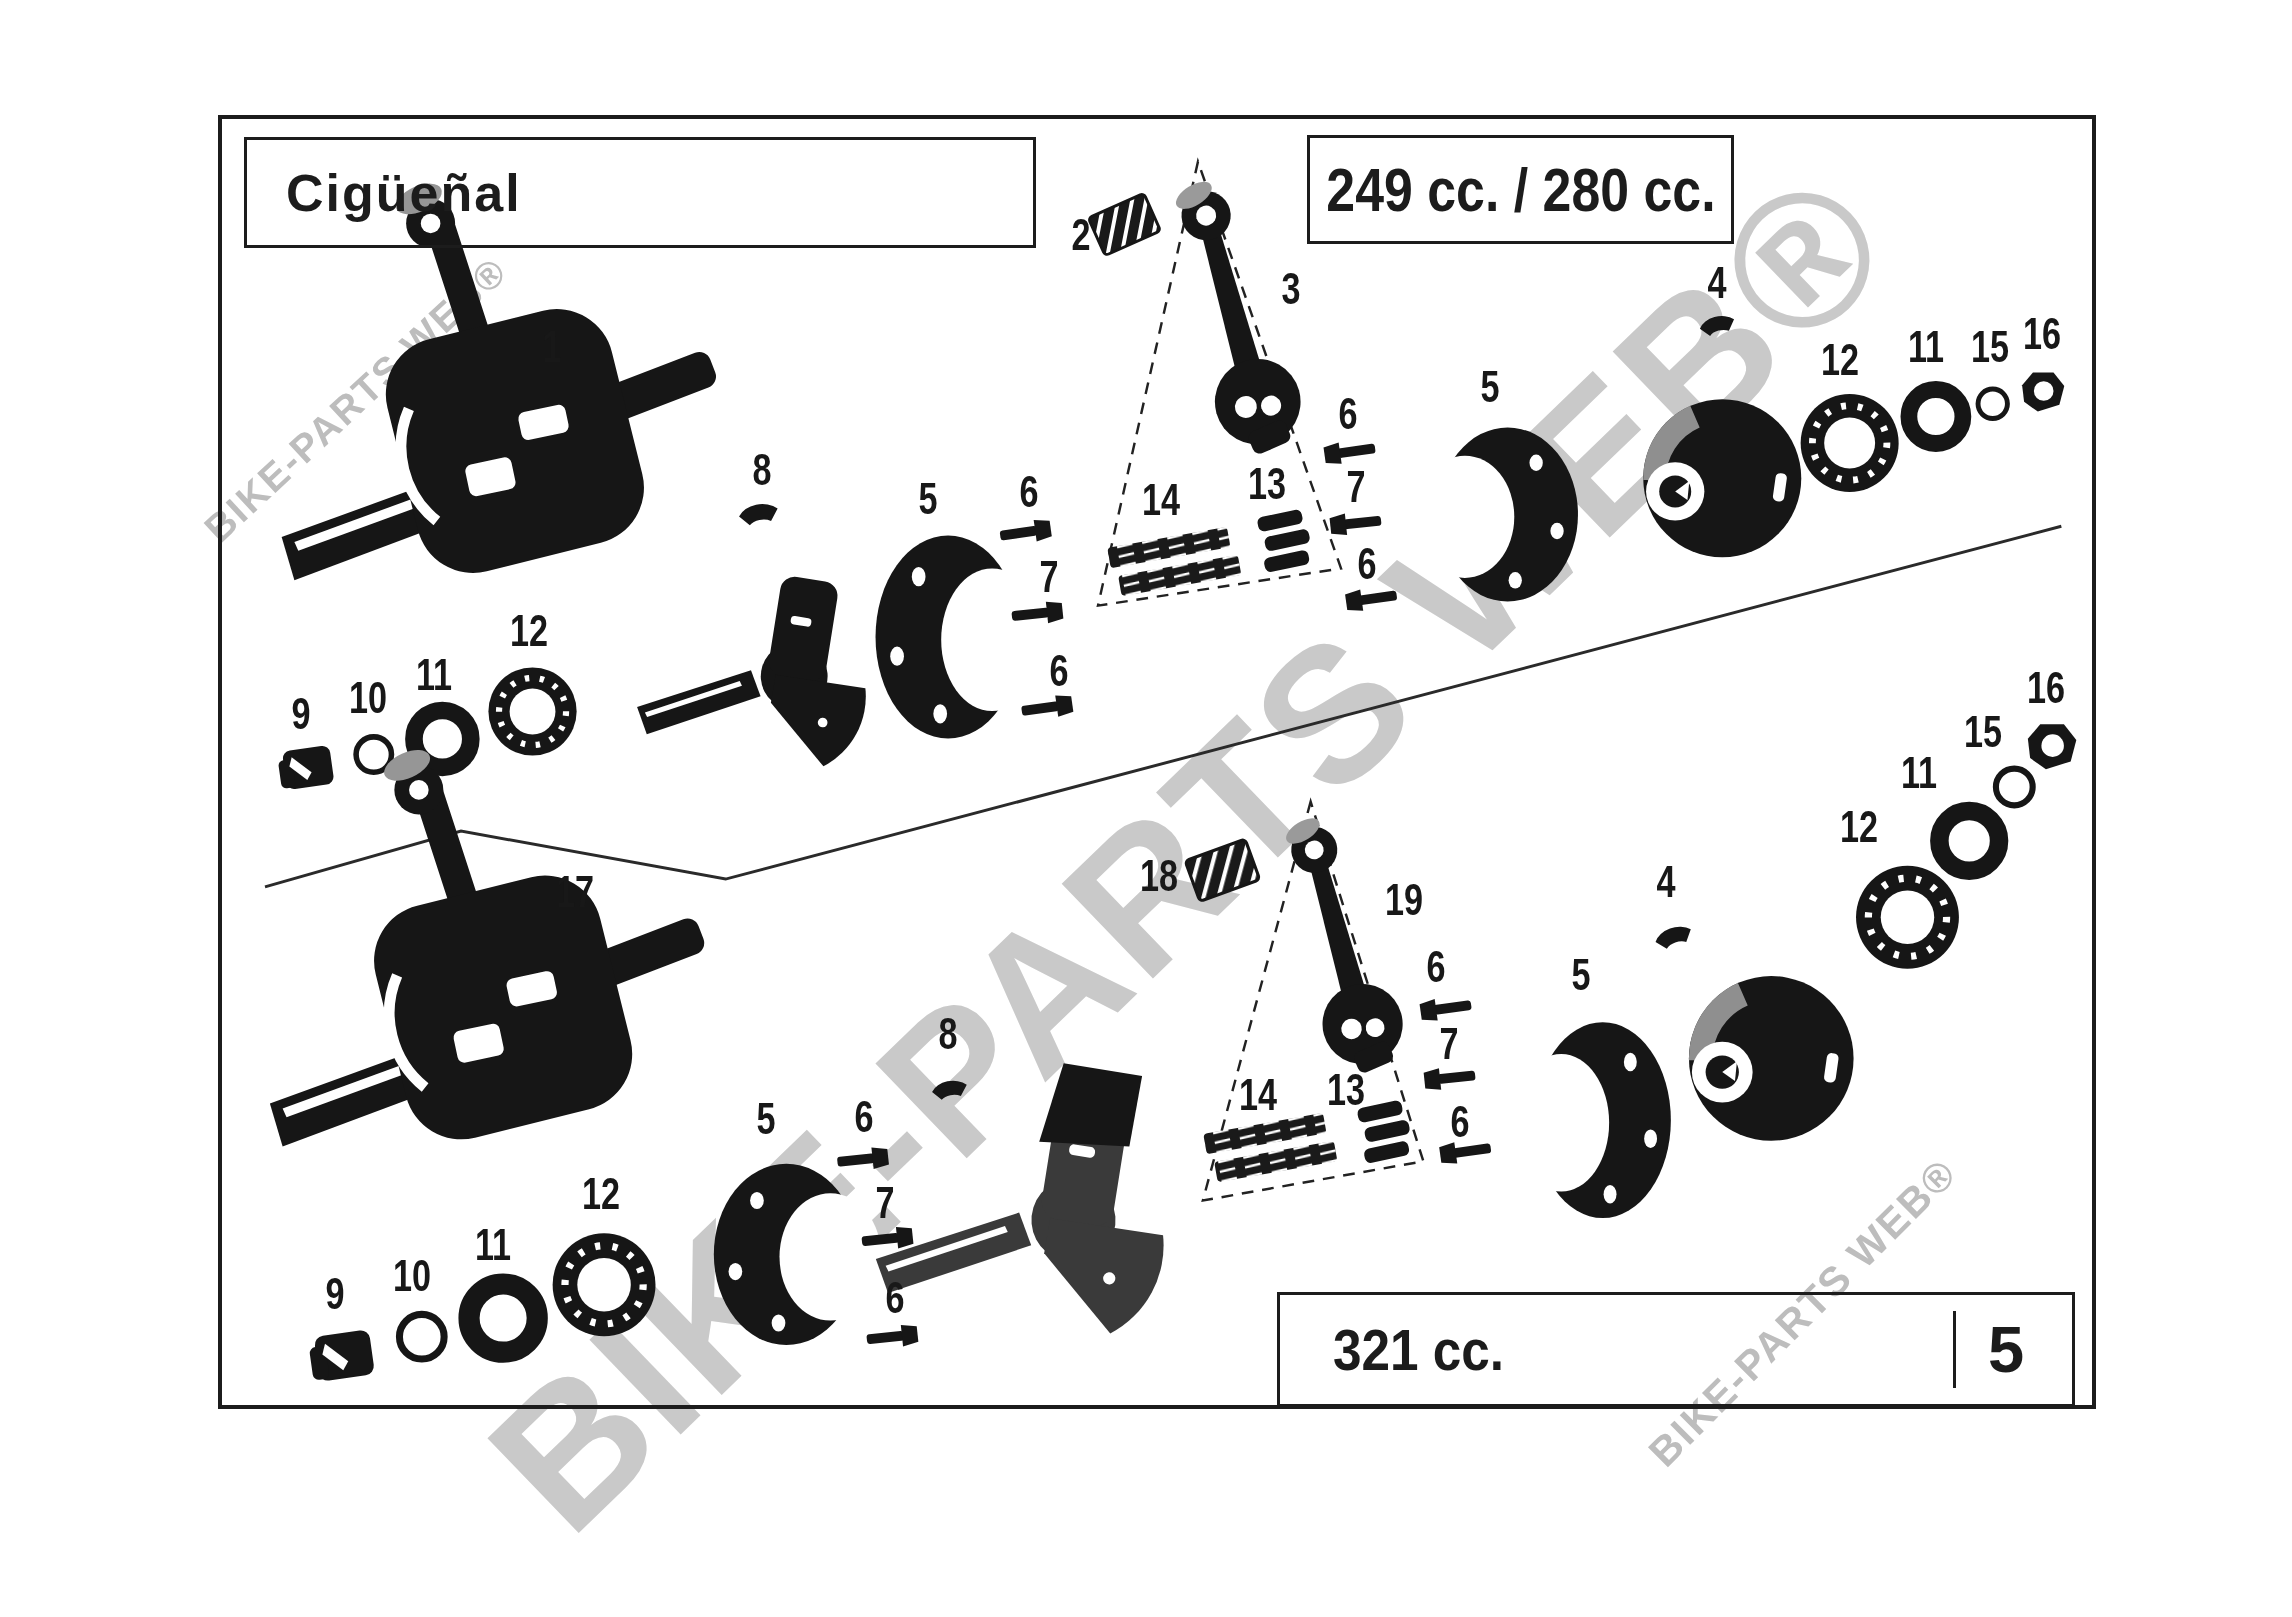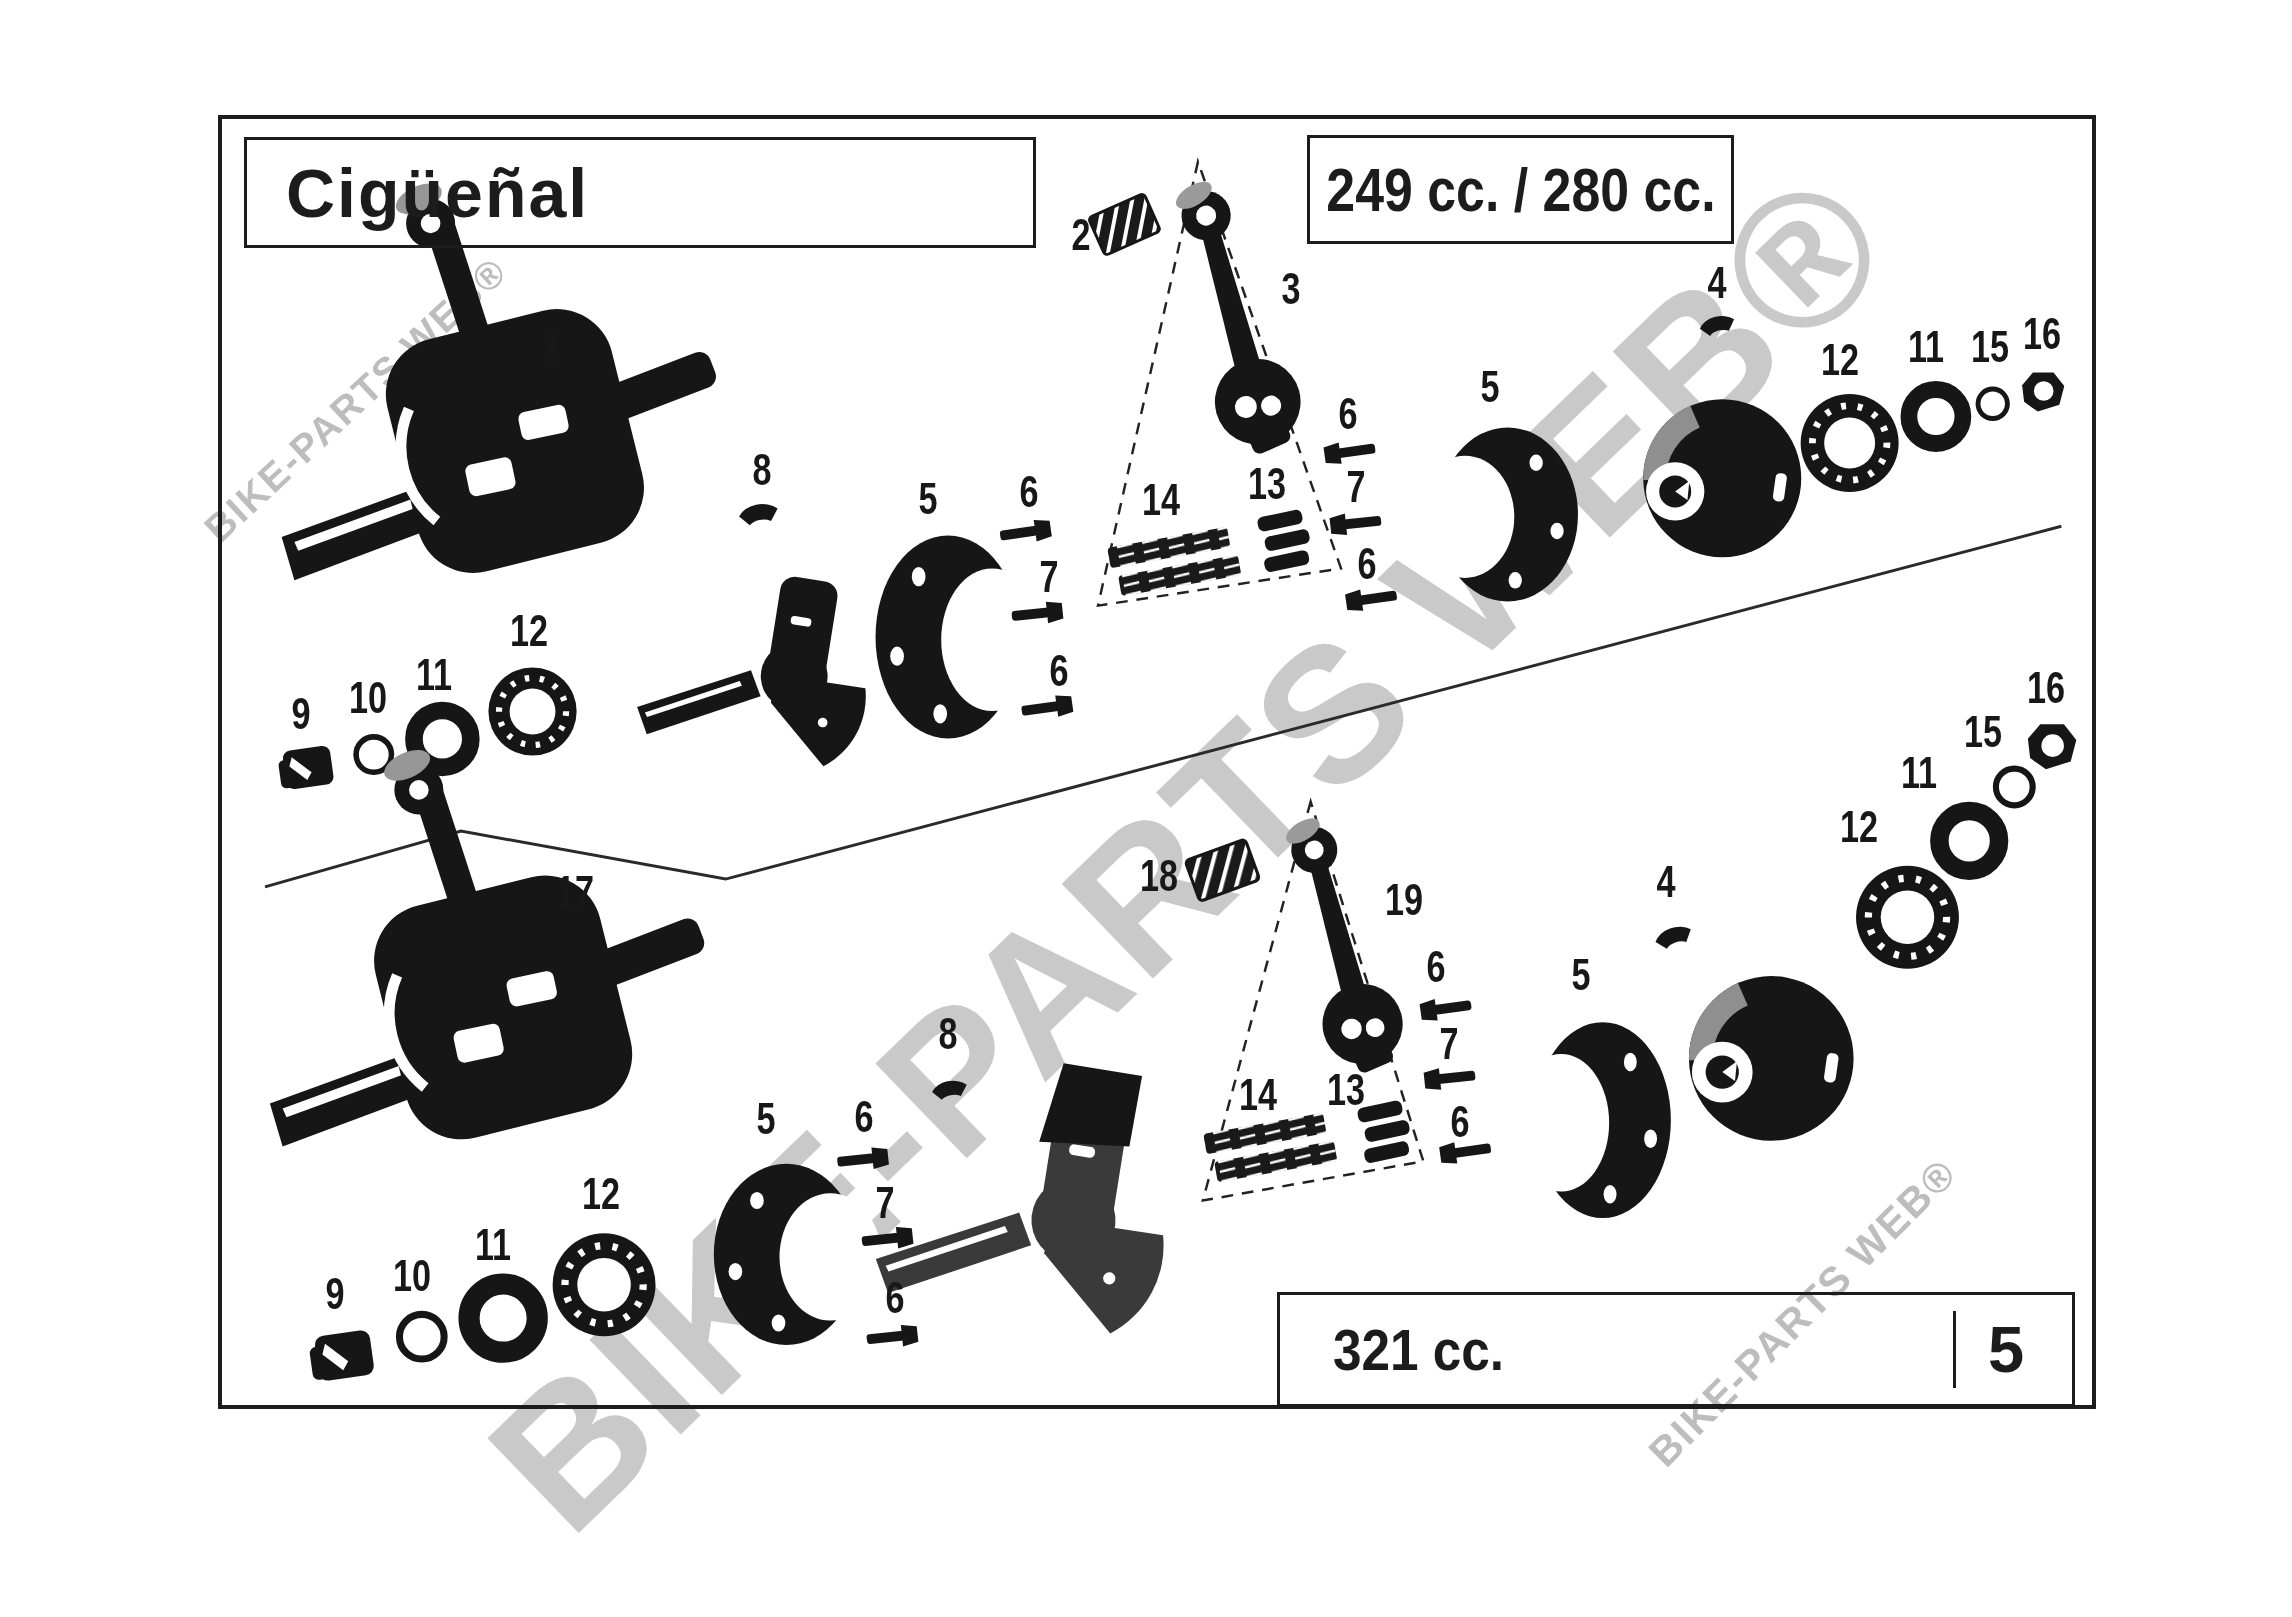--- a/index.html
+++ b/index.html
@@ -12,21 +12,21 @@
           transform:translate(-50%,-50%) rotate(-44deg);color:#c9c9c9;}
   .wm-small-tl{left:356px;top:400px;font-size:39px;letter-spacing:2px;
           transform:translate(-50%,-50%) rotate(-43deg);color:#bdbdbd;}
   .wm-small-br{left:1803px;top:1313px;font-size:41px;letter-spacing:2px;
           transform:translate(-50%,-50%) rotate(-45deg);color:#bdbdbd;}
   
   .page-frame{position:absolute;left:218px;top:115px;width:1870px;height:1286px;
           border:4.9px solid #1c1c1c;}
   .box{position:absolute;border:3.9px solid #1c1c1c;display:flex;align-items:center;box-sizing:border-box;}
   .title-box{left:244px;top:137px;width:792px;height:111px;}
-  .title-box .t{font-size:68px;font-weight:700;color:#1c1c1c;padding-left:39px;letter-spacing:2px;}
+  .title-box .t{font-size:52px;font-weight:700;color:#1c1c1c;padding-left:39px;letter-spacing:2px;}
   .engine-box{left:1307px;top:135px;width:427px;height:109px;justify-content:center;align-items:center;}
   .engine-box .t{font-size:61px;font-weight:700;color:#1c1c1c;transform:scaleX(.85);white-space:nowrap;}
   .bottom-box{left:1277px;top:1292px;width:798px;height:115px;padding:16px;}
   .bottom-box .left-cell{flex:1;height:100%;display:flex;align-items:center;}
   .bottom-box .left-cell .t{font-size:57px;font-weight:700;color:#1c1c1c;padding-left:41px;transform:scaleX(.9);transform-origin:left center;white-space:nowrap;}
   .bottom-box .num-cell{width:100px;height:100%;border-left:3.9px solid #1c1c1c;display:flex;align-items:center;justify-content:center;}
   .bottom-box .num-cell .t{font-size:65px;font-weight:700;color:#1c1c1c;}
   
   #callout-layer{position:absolute;left:0;top:0;width:100%;height:100%;pointer-events:none;}
   .callout{position:absolute;font-size:45px;font-weight:700;color:#181818;

